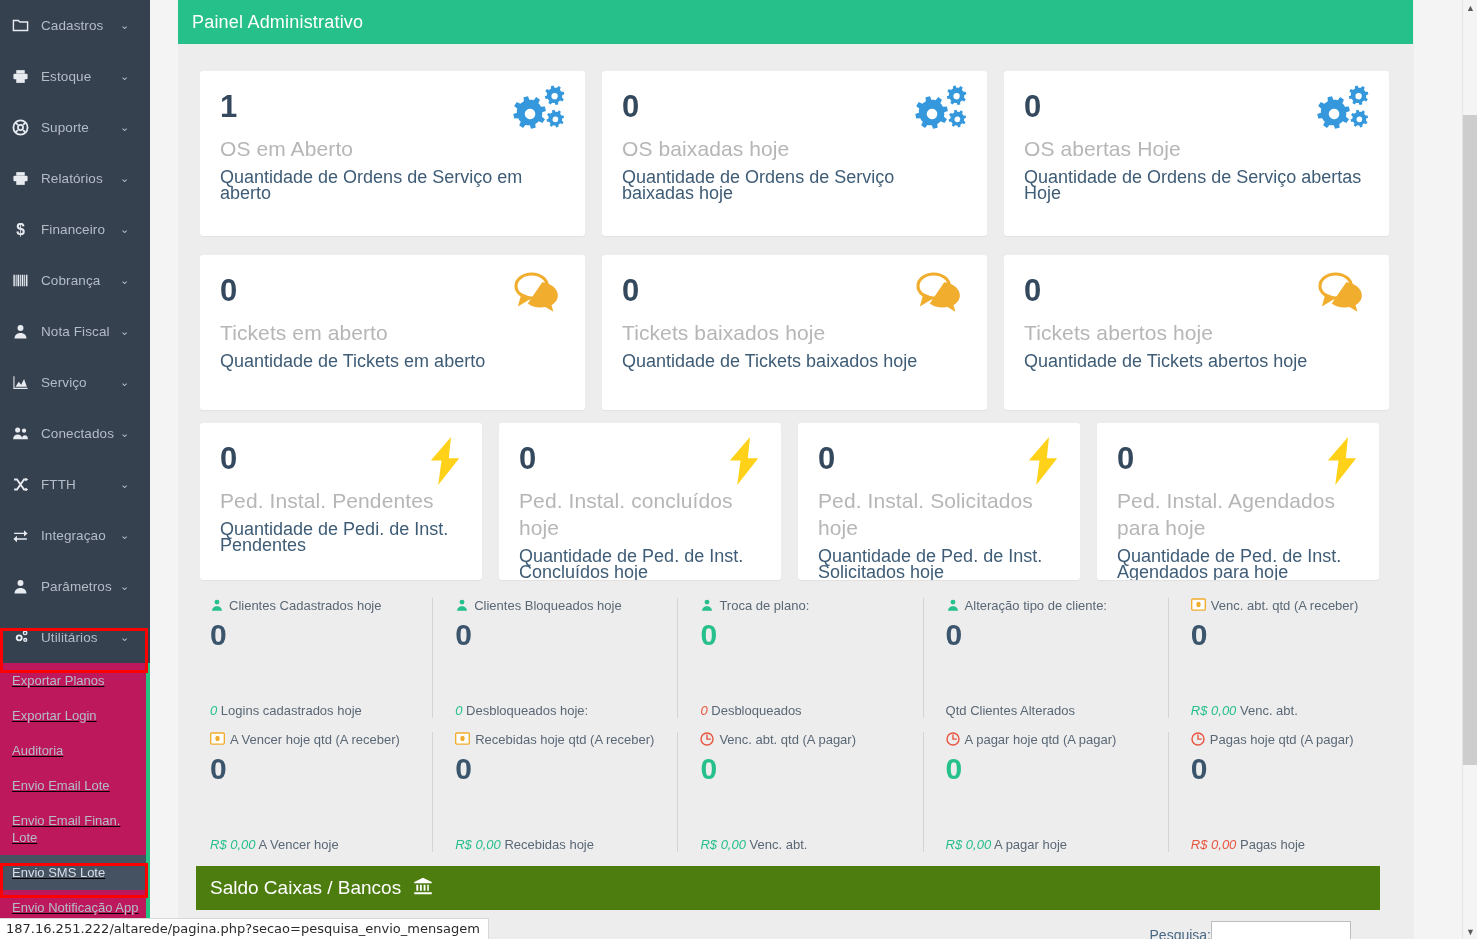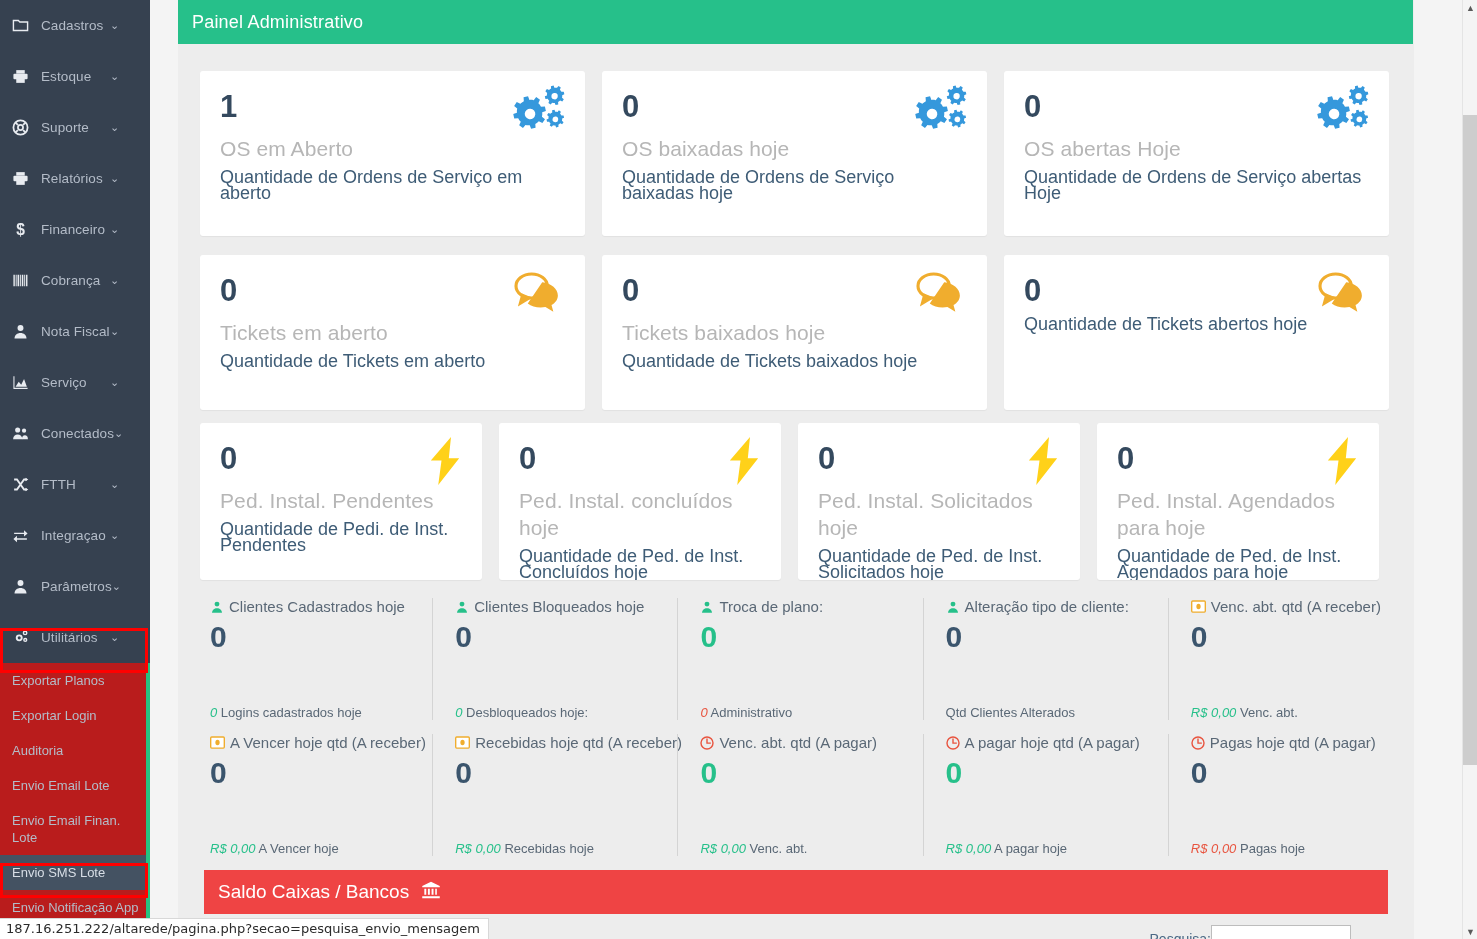--- a/index.html
+++ b/index.html
@@ -16,37 +16,37 @@
   .sidebar {
     width: 150px; height: 939px;
     background: #364150;
     flex: 0 0 150px;
     position: relative;
     overflow: hidden;
   }
   .nav-item {
     display: flex; align-items: center;
     height: 51px;
-    padding: 0 28px 0 12px;
+    padding: 0 18px 0 12px;
     color: #b4bcc8;
     font-size: 13.5px;
     cursor: pointer;
     position: relative;
   }
   .nav-item .nav-ico {
     width: 22px; flex: 0 0 22px;
     display: inline-flex; align-items: center; justify-content: flex-start;
     color: #e8ebf0;
   }
   .nav-item .nav-ico svg { display:block; }
   .nav-item .nav-label { flex: 1 1 auto; padding-left: 7px; white-space: nowrap; letter-spacing: .1px;}
   .nav-item .chev { flex: 0 0 12px; color: #b4bcc8; font-size: 11px; line-height: 1; }
   .nav-item.active-annotated { background: #364150; }
 
-  .submenu { background: #b91c1c; position: relative; }
+  .submenu { background: #be185d; position: relative; text-decoration: underline; }
   .submenu::after {
     content: ""; position: absolute; top: 0; right: 0; bottom: 0;
     width: 4px; background: #26c281;
   }
   .sub-item {
     display: block;
     padding: 9px 10px 9px 12px;
     color: #b4bcc8;
     font-size: 13px;
     line-height: 17px;
@@ -117,41 +117,41 @@
   .c4 { width: 282px; height: 157px; }
 
   
   .stats { padding: 0 0 0 22px; }
   .stat-row { display: flex; margin-bottom: 14px; }
   .stat {
     flex: 1 1 0; position: relative; padding-left: 10px; min-width: 0;
   }
   .stat + .stat { border-left: 1px solid #d4d4d4; padding-left: 22px; }
   .stat .st-head {
-    font-size: 15px; color: #5a6876; white-space: nowrap;
-    display: flex; align-items: center; gap: 5px;
+    font-size: 13px; color: #5a6876; white-space: nowrap;
+    display: flex; gap: 5px;
   }
   .stat .st-head .sico { display:inline-flex; }
   .stat .st-num {
     font-size: 30px; font-weight: bold; line-height: 40px; margin-top: 2px;
   }
   .st-num.blue { color: #3b556d; }
   .st-num.teal { color: #26c08a; }
   .stat .st-foot { font-size: 13px; color: #5a6876; white-space: nowrap; margin-top: 48px; }
   .st-foot em { font-style: italic; }
   .em-teal { color: #26c08a; font-style: italic; }
   .em-red { color: #e8543f; font-style: italic; }
 
   
   .saldo-bar {
-    background: #ef4444; color: #fff;
+    background: #4d7c0f; color: #fff;
     height: 44px; display: flex; align-items: center; gap: 12px;
     padding-left: 14px;
     font-size: 19px;
-    margin: 10px 0 0 26px;
+    margin: 10px 0 0 18px;
     width: 1184px;
   }
   .saldo-body { padding: 11px 0 0 26px; position: relative; height: 60px; }
   .mini-select {
     width: 62px; height: 20px; border: 1px solid #a9a9a9; background: #fff;
     display: inline-flex; align-items: stretch; vertical-align: middle;
     margin-left: 56px;
   }
   .mini-select .sel-field { flex: 1 1 auto; background:#fff; }
   .mini-select .sel-btn { width: 17px; background: #d6d6d6; border-left: 1px solid #a9a9a9; }
@@ -417,20 +417,21 @@
               <div class="cap">Tickets baixados hoje</div>
               <div class="desc">Quantidade de Tickets baixados hoje</div>
               <div class="card-ico"><svg width="56" height="46" viewBox="0 0 60 50" fill="none">
                   <ellipse cx="22" cy="18.5" rx="17" ry="13" stroke="#f0ad2e" stroke-width="3.4" fill="#ffffff"></ellipse>
                   <path d="M12 28.5l-2.5 9 10-6z" fill="#f0ad2e" stroke="#f0ad2e" stroke-width="3"></path>
                   <path d="M33.5 14.5c10 1.2 17 7.2 17 14.2 0 4.2-2.6 8-6.9 10.5l2 7.3-8.6-5.1c-1.7.3-3.4.4-5.2.4-5.5 0-10.5-1.7-14-4.4" fill="#f0ad2e"></path>
                 </svg></div>
             </div>
             <div class="card c3b">
               <div class="num">0</div>
+              <div class="cap">Tickets abertos hoje</div>
               <div class="desc">Quantidade de Tickets abertos hoje</div>
               <div class="card-ico"><svg width="56" height="46" viewBox="0 0 60 50" fill="none">
                   <ellipse cx="22" cy="18.5" rx="17" ry="13" stroke="#f0ad2e" stroke-width="3.4" fill="#ffffff"></ellipse>
                   <path d="M12 28.5l-2.5 9 10-6z" fill="#f0ad2e" stroke="#f0ad2e" stroke-width="3"></path>
                   <path d="M33.5 14.5c10 1.2 17 7.2 17 14.2 0 4.2-2.6 8-6.9 10.5l2 7.3-8.6-5.1c-1.7.3-3.4.4-5.2.4-5.5 0-10.5-1.7-14-4.4" fill="#f0ad2e"></path>
                 </svg></div>
             </div>
           </div>
         <div class="row row-3" id="row3">
             <div class="card c4">
@@ -500,21 +501,21 @@
               <div class="st-head">
                 <span class="sico">
                   <svg width="14" height="14" viewBox="0 0 24 24" fill="#26c08a">
                     <circle cx="12" cy="7" r="4.2"></circle>
                     <path d="M3.5 22c0-5 3.8-8 8.5-8s8.5 3 8.5 8z"></path>
                   </svg>
                 </span>
                 <span>Troca de plano:</span>
               </div>
               <div class="st-num teal">0</div>
-              <div class="st-foot"><em class="em-red">0</em> <span>Administrativo</span></div>
+              <div class="st-foot"><em class="em-red">0</em> <span>Desbloqueados</span></div>
             </div>
             <div class="stat">
               <div class="st-head">
                 <span class="sico">
                   <svg width="14" height="14" viewBox="0 0 24 24" fill="#26c08a">
                     <circle cx="12" cy="7" r="4.2"></circle>
                     <path d="M3.5 22c0-5 3.8-8 8.5-8s8.5 3 8.5 8z"></path>
                   </svg>
                 </span>
                 <span>Alteração tipo de cliente:</span>

